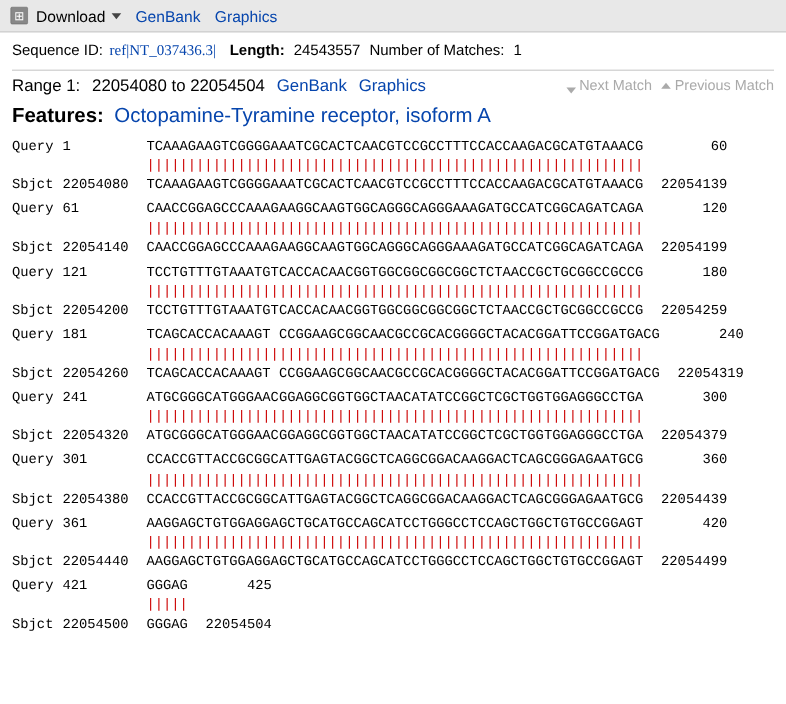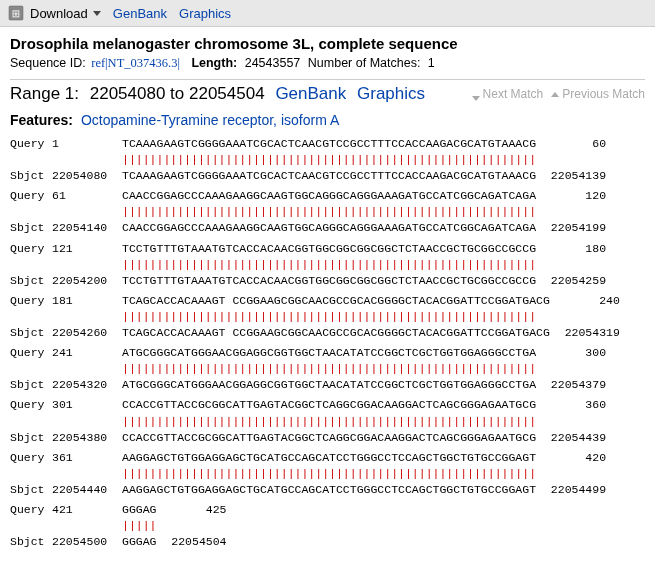--- a/index.html
+++ b/index.html
@@ -64,21 +64,21 @@
     
     .range-bar {
       display: flex;
       justify-content: space-between;
       align-items: center;
       border-top: 1px solid #ccc;
       padding: 4px 0;
       margin-bottom: 4px;
     }
     .range-left {
-      font-size: 17px;
+      font-size: 14px;
     }
     .range-left a {
       color: #0645ad;
       text-decoration: none;
     }
     .range-nav {
       display: flex;
       gap: 8px;
       font-size: 12px;
       color: #888;
@@ -114,21 +114,21 @@
       padding: 2px 20px 2px 0;
       color: #000;
     }
     .score-table td {
       padding: 2px 20px 2px 0;
     }
 
     
     .features-section {
       margin-bottom: 8px;
-      font-size: 14px;
+      font-size: 17px;
     }
     .features-label {
       font-weight: bold;
     }
     .features-link {
       color: #0645ad;
       text-decoration: none;
       display: block;
       margin-left: 70px;
       margin-top: 1px;
@@ -186,21 +186,20 @@
     </svg>
     <span style="cursor:pointer;font-size:13px;">Download</span>
     <span class="dropdown-arrow" style="cursor:pointer;"></span>
   </div>
   <a class="toolbar-link">GenBank</a>
   <a class="toolbar-link">Graphics</a>
 </div>
 
 <div id="main">
 
-  <div class="page-title">Drosophila melanogaster chromosome 3L, complete sequence</div>
 
   <div class="sequence-info">
     <span>Sequence ID:</span>
     <a href="#" class="toolbar-link" style="margin:0 2px;font-family:Liberation Serif, serif;">ref|NT_037436.3|</a>
     <span style="margin-left:6px;font-weight:bold;">Length:</span>
     <span style="margin:0 4px;">24543557</span>
     <span style="font-weight:normal;">Number of Matches:</span>
     <span style="margin-left:4px;">1</span>
   </div>
 

